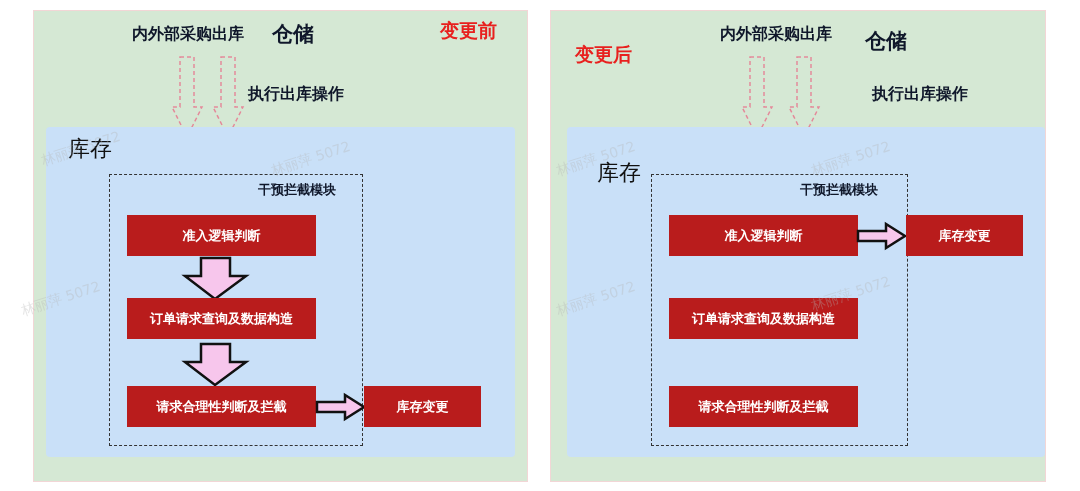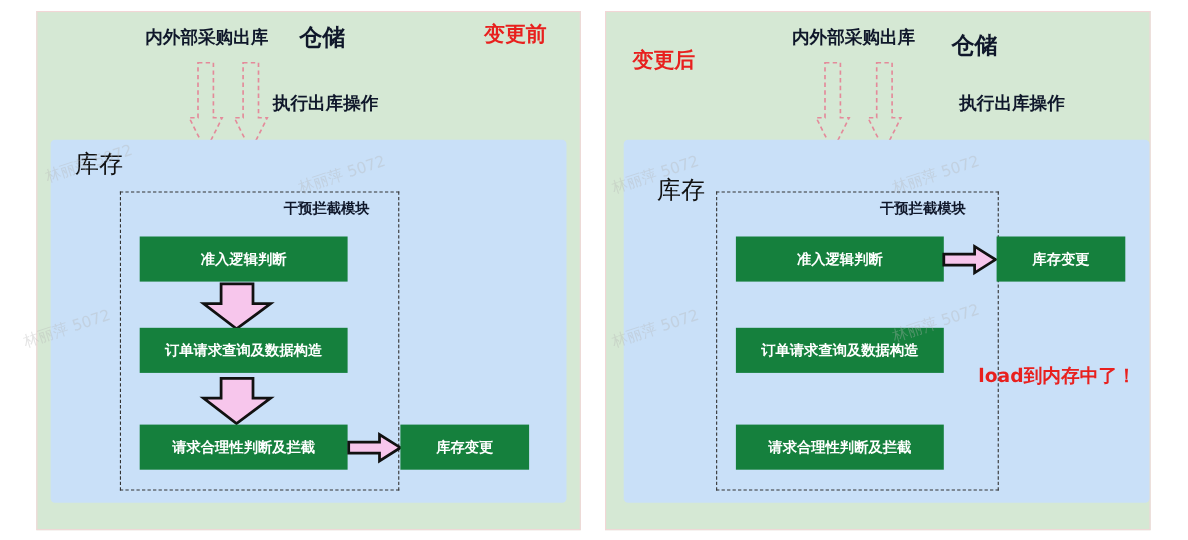--- a/index.html
+++ b/index.html
@@ -14,21 +14,21 @@
   #panel-before { left: 33px; width: 495px; }
   #panel-after { left: 550px; width: 496px; }
   .abs { position: absolute; }
   .title-text { font-weight: bold; color: #0f172a; white-space: nowrap; }
   .red-label { color: #e8201e; font-weight: bold; font-size: 19px; white-space: nowrap; }
   .inventory-area { position: absolute; background: #c9e0f8; border-radius: 4px; }
   .inv-label { font-size: 22px; font-weight: normal; color: #111; }
   .module { position: absolute; border: 1.5px dashed #333; box-sizing: border-box; }
   .module-title { position: absolute; font-size: 13px; font-weight: bold; color: #0f172a; white-space: nowrap; }
   .step {
-    position: absolute; background: #15803d; color: #fff; font-weight: bold; font-size: 13px;
+    position: absolute; background: #b91c1c; color: #fff; font-weight: bold; font-size: 13px;
     display: flex; align-items: center; justify-content: center; white-space: nowrap;
   }
   .note {
     color: #e8201e; font-weight: bold; font-size: 17px; line-height: 22px; text-align: center;
   }
   svg { position: absolute; overflow: visible; }
   .watermark {
     position: absolute; color: rgba(180,180,180,0.35); font-size: 14px; transform: rotate(-18deg);
     white-space: nowrap; pointer-events: none;
   }
@@ -93,21 +93,20 @@
 <div class="step" style="left:669px;top:215px;width:189px;height:41px;">准入逻辑判断</div>
 <svg style="left:856px;top:222px;" width="52" height="30">
   <path d="M2 9 H30 V2 L49 14 L30 26 V19 H2 Z" fill="#f7c6ec" stroke="#111" stroke-width="2.5" stroke-linejoin="miter"></path>
 </svg>
 <div class="step" style="left:906px;top:215px;width:117px;height:41px;">库存变更</div>
 
 <div class="step" style="left:669px;top:298px;width:189px;height:41px;">订单请求查询及数据构造</div>
 <div class="step" style="left:669px;top:386px;width:189px;height:41px;">请求合理性判断及拦截</div>
 
 <div class="abs note" style="left:872px;top:331px;width:178px;">
-  <div>load到内存中了！</div>
 </div>
 
 <div class="watermark" style="left:40px;top:140px;">林丽萍 5072</div>
 <div class="watermark" style="left:20px;top:290px;">林丽萍 5072</div>
 <div class="watermark" style="left:270px;top:150px;">林丽萍 5072</div>
 <div class="watermark" style="left:555px;top:150px;">林丽萍 5072</div>
 <div class="watermark" style="left:555px;top:290px;">林丽萍 5072</div>
 <div class="watermark" style="left:810px;top:150px;">林丽萍 5072</div>
 <div class="watermark" style="left:810px;top:285px;">林丽萍 5072</div>
 

